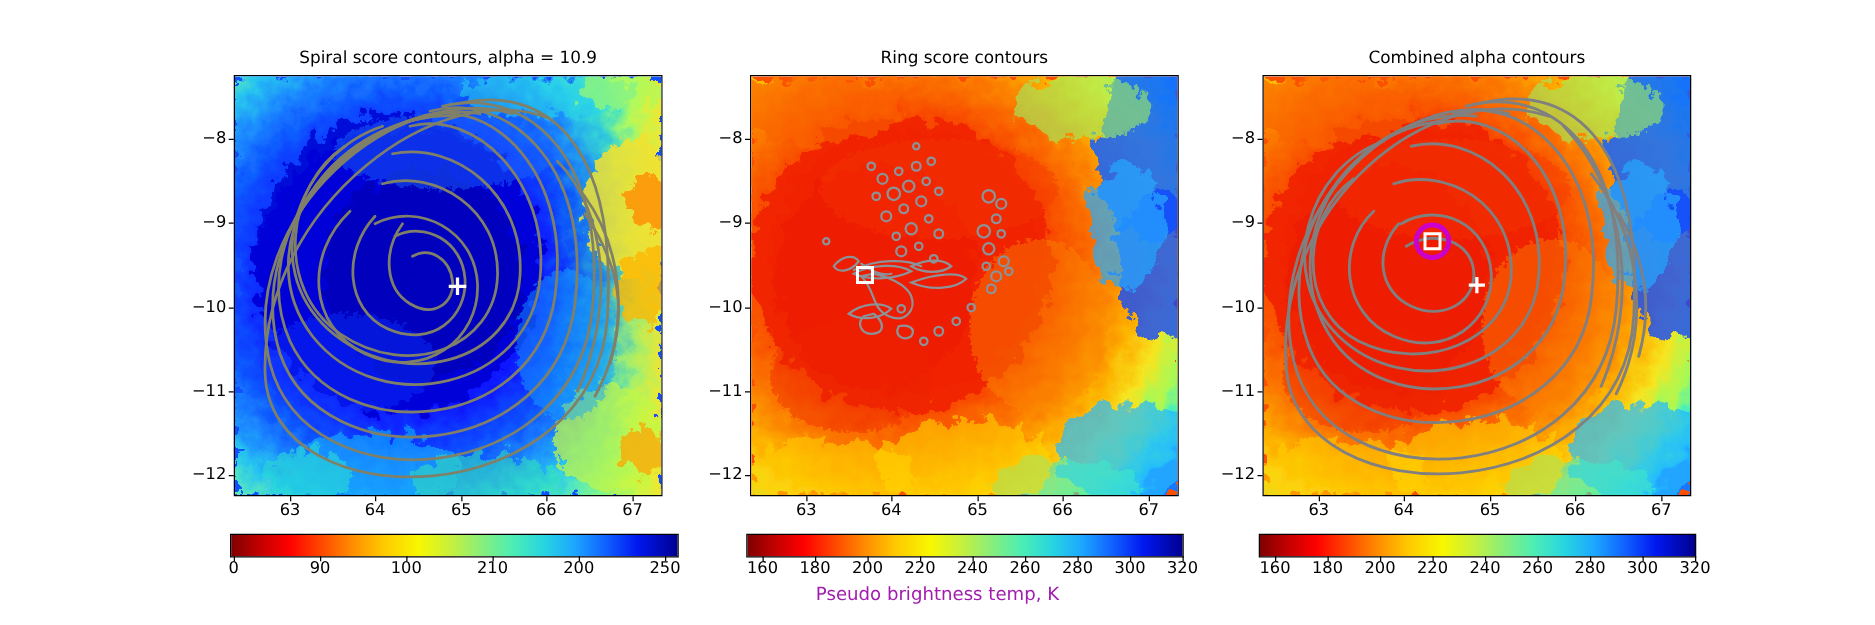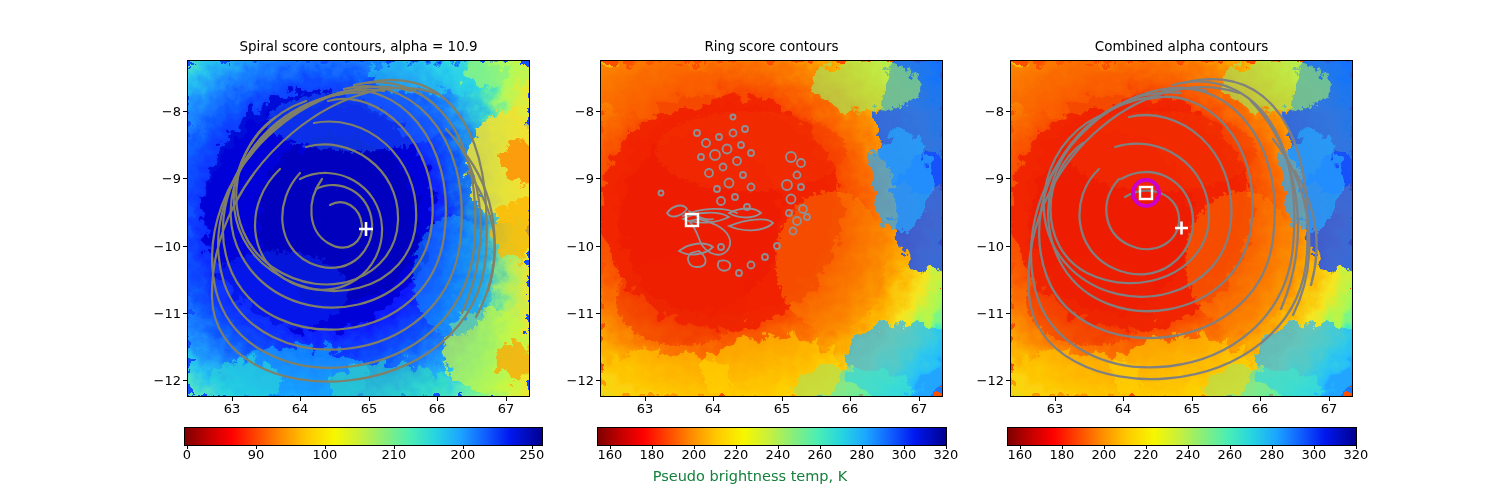--- a/index.html
+++ b/index.html
@@ -3,21 +3,21 @@
 <meta charset="utf-8">
 <style>
   html,body{margin:0;padding:0;}
   body{width:1500px;height:500px;background:#ffffff;
        font-family:"DejaVu Sans","Liberation Sans",sans-serif;overflow:hidden;}
   .figure{position:relative;width:1500px;height:500px;}
 
   .suptitle{position:absolute;left:0;top:18px;width:1500px;text-align:center;
             font-size:15px;color:#000;white-space:pre;}
   .supxlabel{position:absolute;left:0;top:468px;width:1500px;text-align:center;
-             font-size:14.5px;color:#15803d;}
+             font-size:14.5px;color:#a21caf;}
 
   .panel{position:absolute;}
   .panel-title{position:absolute;left:0;top:-22px;width:100%;text-align:center;
                font-size:13.5px;color:#000;white-space:nowrap;}
   .axes{position:absolute;left:0;top:0;width:100%;height:100%;
         border:1.1px solid #000;box-sizing:border-box;overflow:hidden;}
   .axes svg{position:absolute;left:0;top:0;}
 
   .ytick-label{position:absolute;font-size:13px;color:#000;text-align:right;
                transform:translateY(-50%);}

